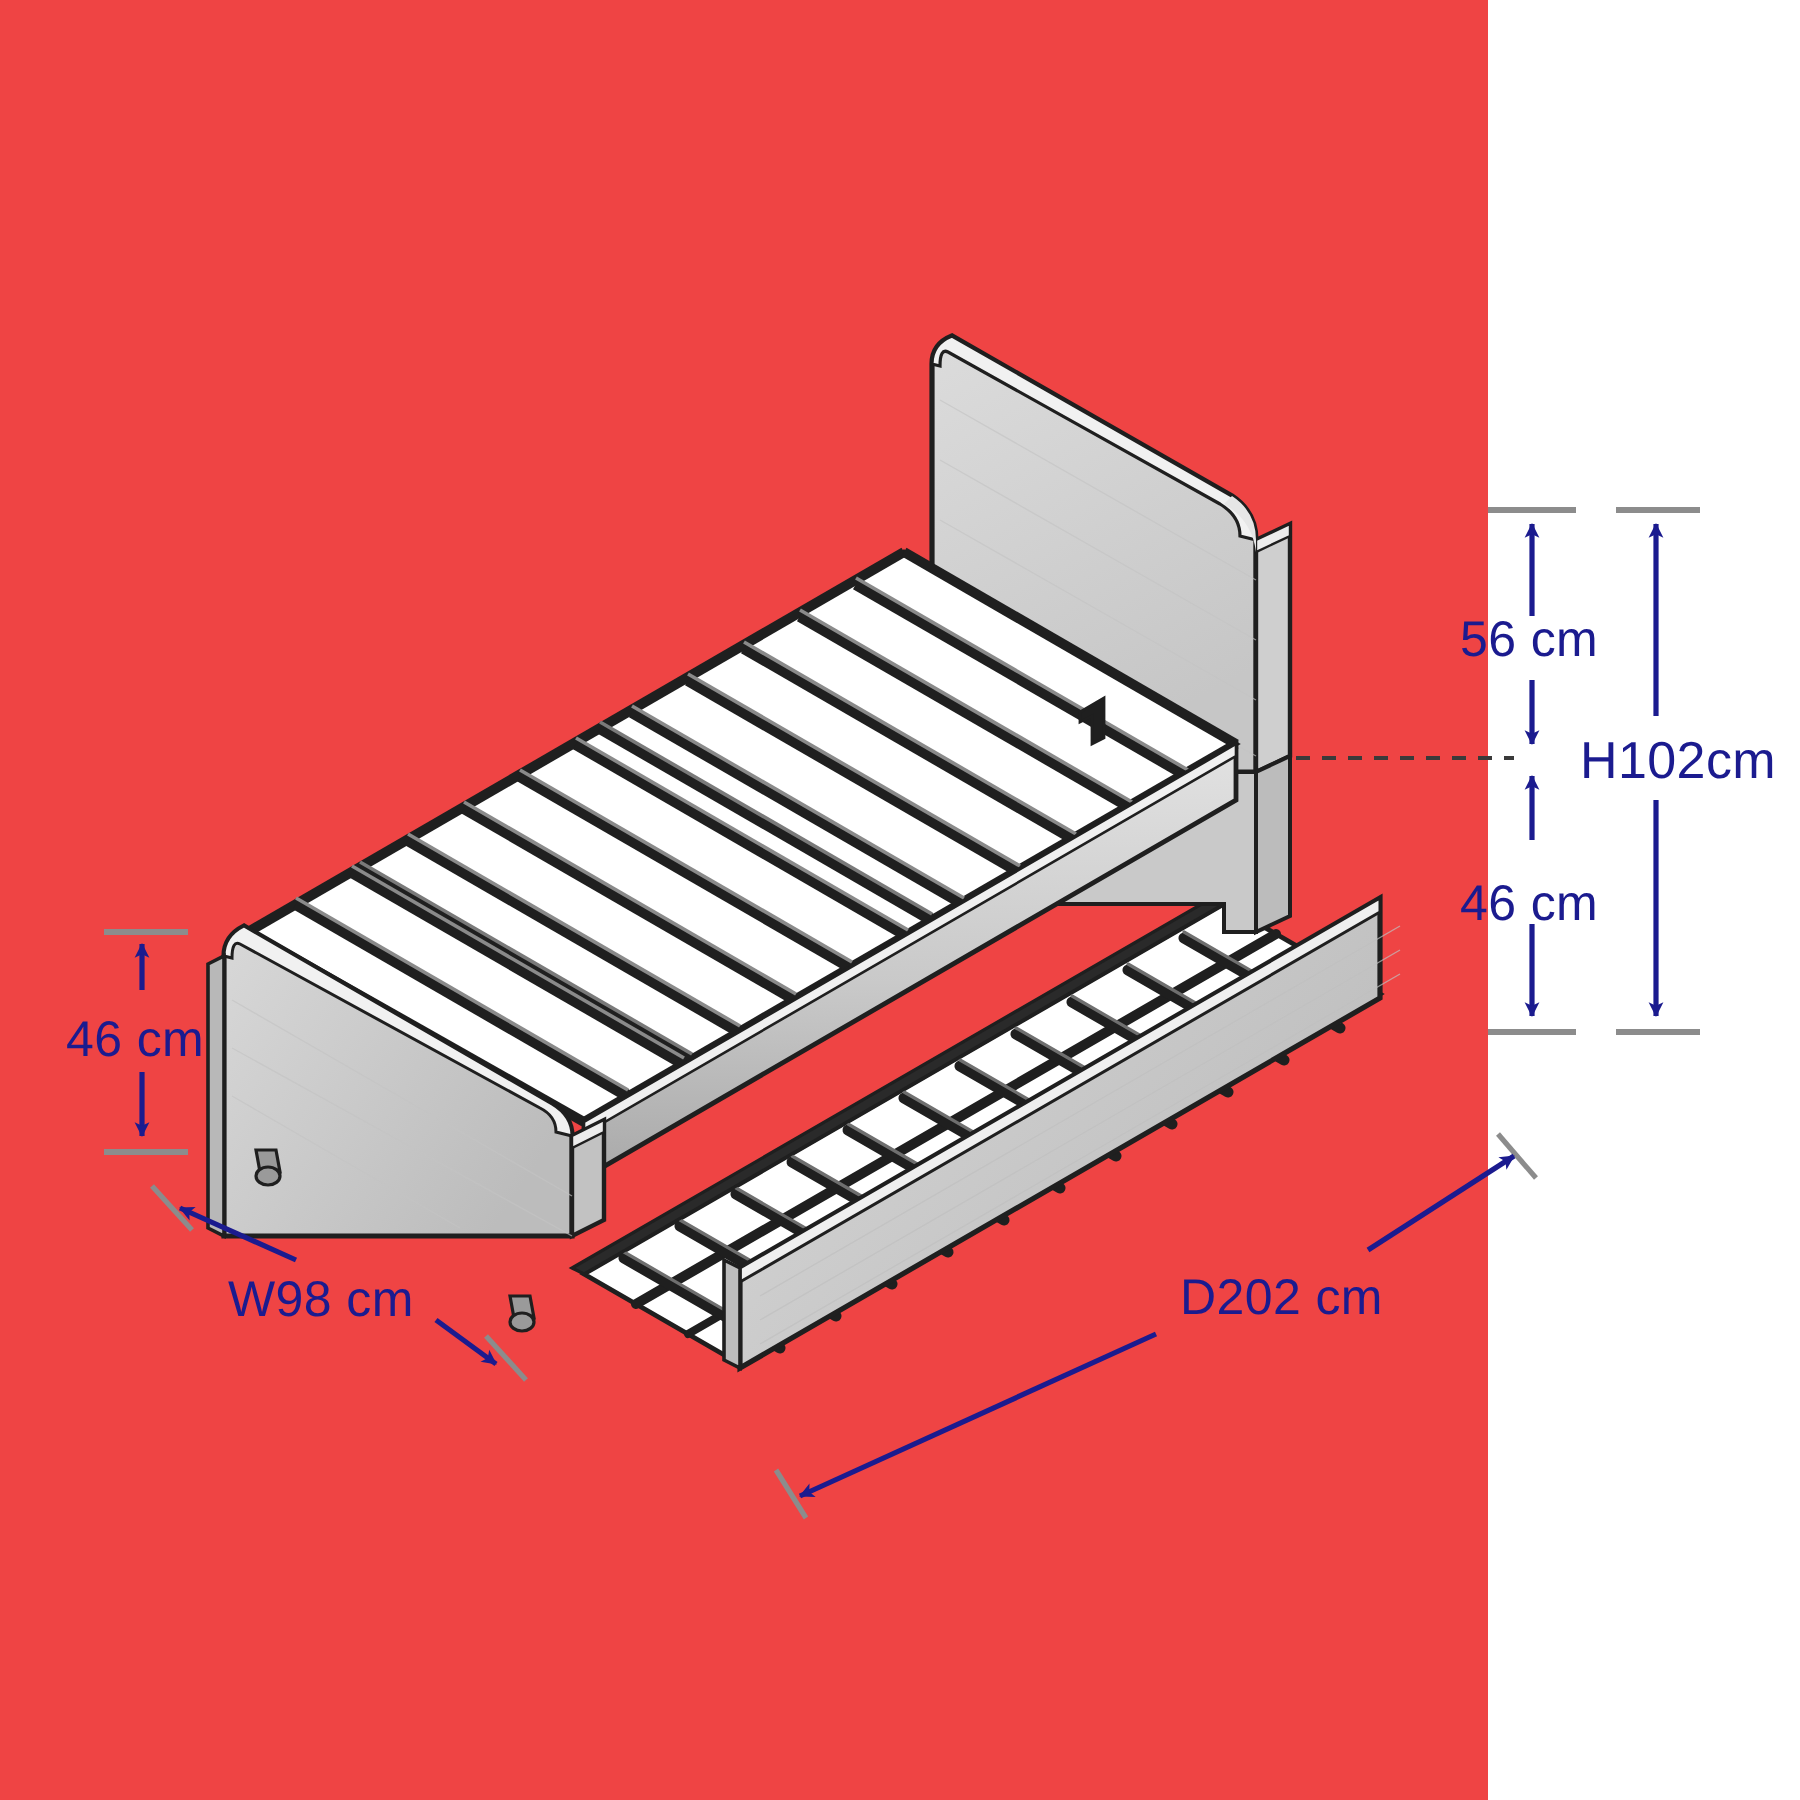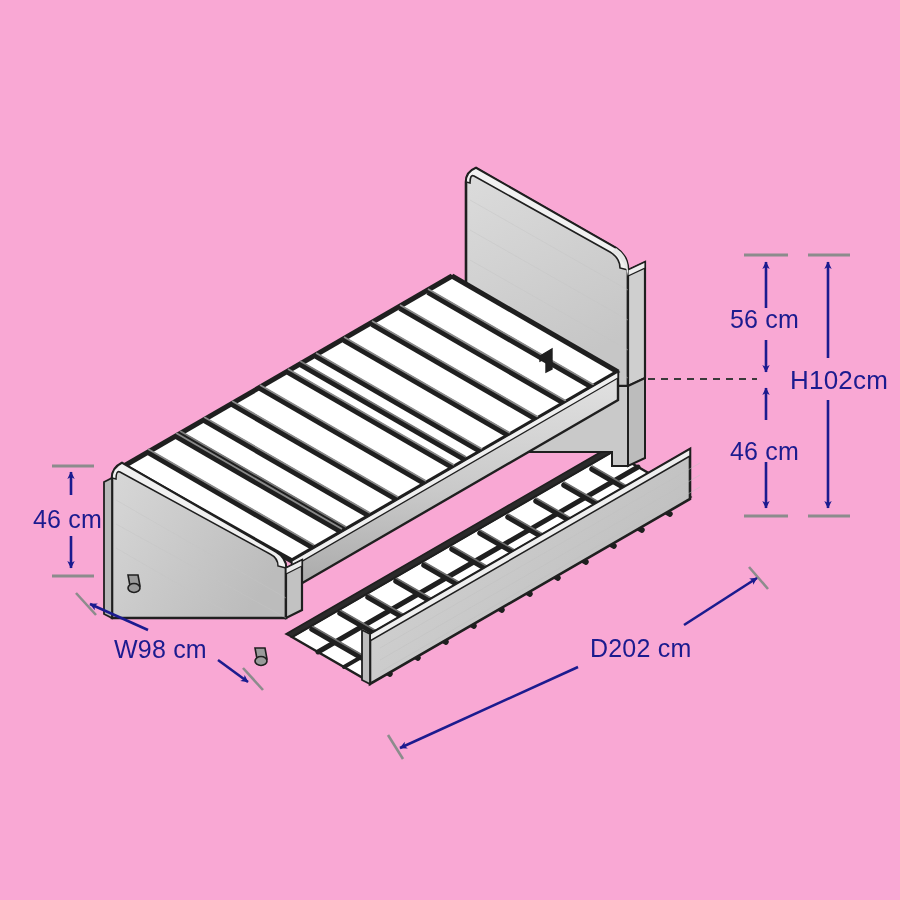--- a/index.html
+++ b/index.html
@@ -1,18 +1,18 @@
 <!DOCTYPE html>
 <html><head>
 <meta charset="utf-8">
 <style>
   html,body{margin:0;padding:0;background:#ffffff;}
   body{width:900px;height:900px;overflow:hidden;
        font-family:"Liberation Sans", sans-serif;}
-  #stage{position:relative;width:900px;height:900px;background:#f9a8d4;}
+  #stage{position:relative;width:744px;height:900px;background:#ef4444;}
   svg{display:block;}
   .dimtext{font-family:"Liberation Sans", sans-serif;font-size:25px;
            fill:#1b1b8f;letter-spacing:0.2px;}
   .dimtext.big{font-size:26px;}
 </style>
 </head>
 <body>
 
 <div id="stage">
 <svg width="900" height="900" viewBox="0 0 900 900">

